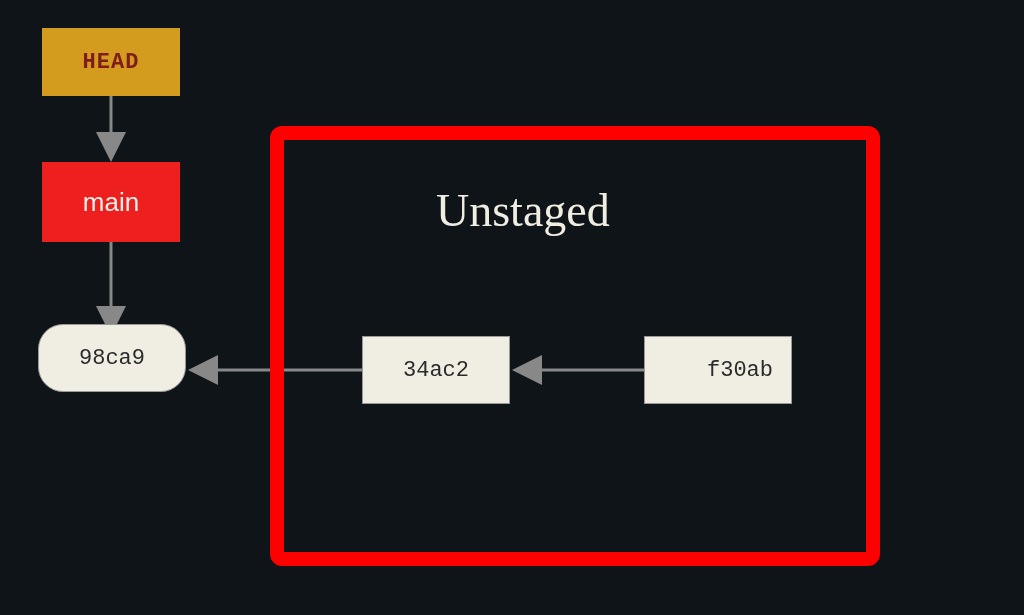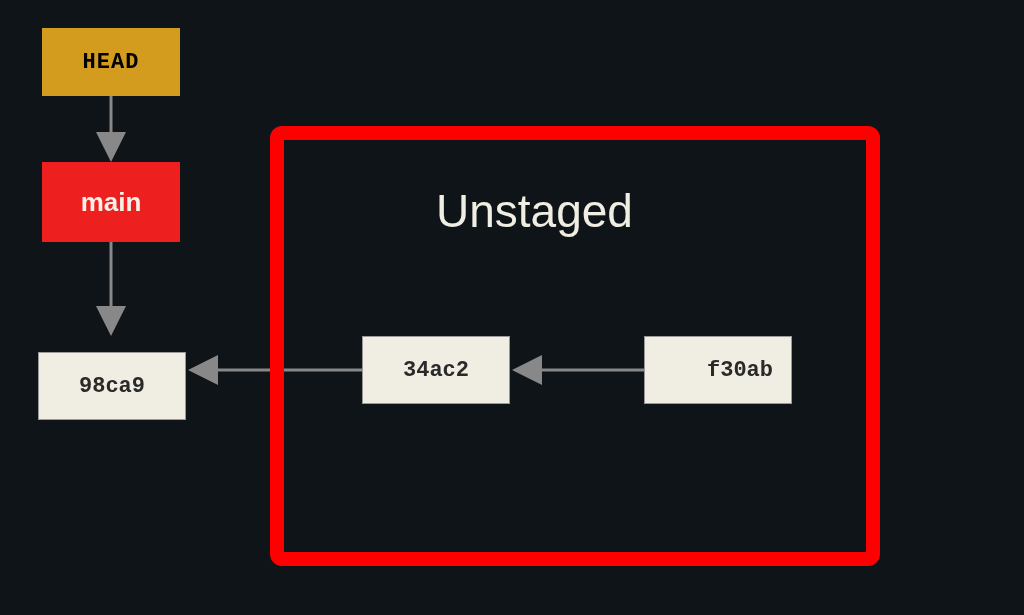--- a/index.html
+++ b/index.html
@@ -9,29 +9,29 @@
       background: #0f1419;
       position: relative;
       font-family: 'Courier New', monospace;
       overflow: hidden;
     }
     .node {
       position: absolute;
       display: flex;
       align-items: center;
       justify-content: center;
-      font-weight: 700;
+      font-weight: 400;
     }
     .head-node {
       left: 42px;
       top: 28px;
       width: 138px;
       height: 68px;
       background: #d49c1f;
-      color: #000000;
+      color: #7f1d1d;
       font-size: 22px;
       letter-spacing: 1px;
       font-weight: bold;
     }
     .main-node {
       left: 42px;
       top: 162px;
       width: 138px;
       height: 80px;
       background: #ee1f1f;
@@ -40,40 +40,40 @@
       font-family: Arial, sans-serif;
     }
     .commit-node {
       width: 148px;
       height: 68px;
       background: #f0ede2;
       color: #2a2a2a;
       font-size: 22px;
       border: 1px solid #999;
     }
-    .commit-1 { left: 38px; top: 352px; }
+    .commit-1 { left: 38px; top: 324px; border-radius: 25px; }
     .commit-2 { left: 362px; top: 336px; text-align: right; }
     .commit-3 { left: 644px; top: 336px; padding-left: 44px; }
     
     .unstaged-box {
       position: absolute;
       left: 270px;
       top: 126px;
       width: 610px;
       height: 440px;
       border: 14px solid #ff0000;
       border-radius: 12px;
     }
     .unstaged-label {
       position: absolute;
       left: 436px;
       top: 184px;
       color: #f0ede2;
       font-size: 46px;
-      font-family: Liberation Sans, sans-serif;
+      font-family: Liberation Serif, serif;
       font-weight: 400;
     }
     svg { position: absolute; top: 0; left: 0; width: 1024px; height: 615px; pointer-events: none; }
   </style>
 </head>
 <body>
 
 <svg>
   <defs>
     <marker id="arrowhead" markerWidth="10" markerHeight="10" refX="8" refY="5" orient="auto">

